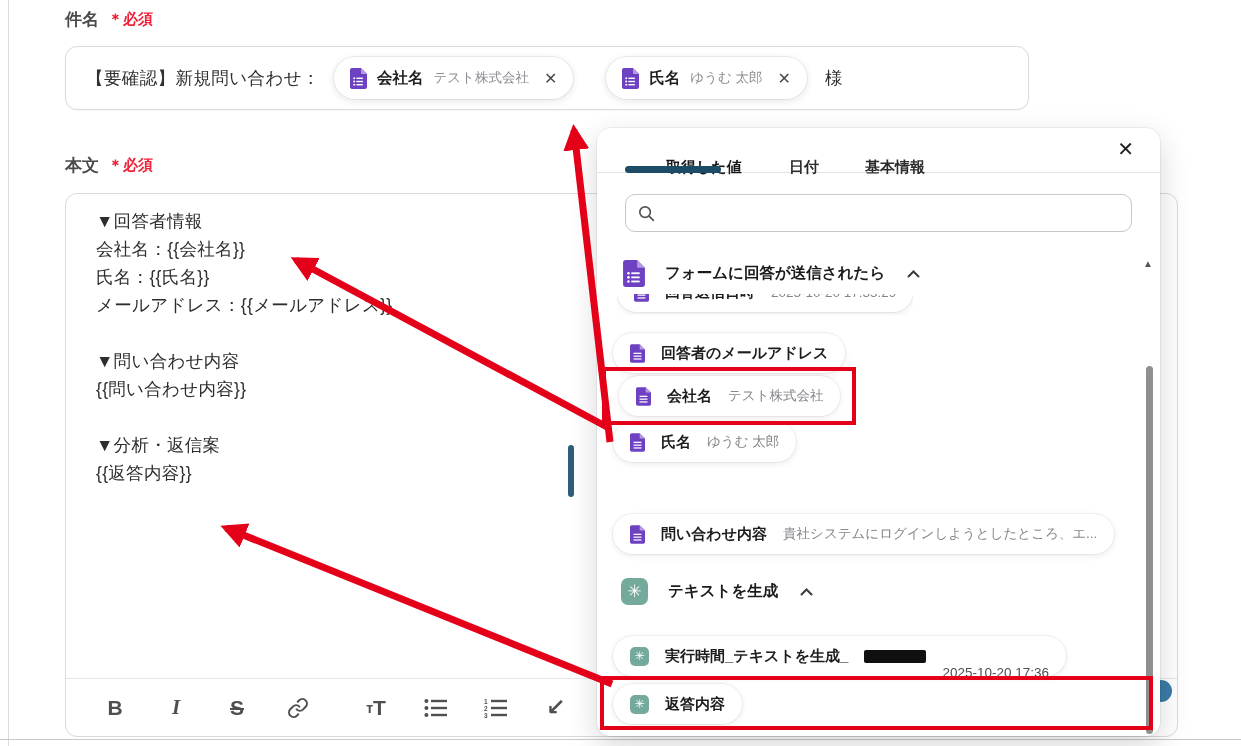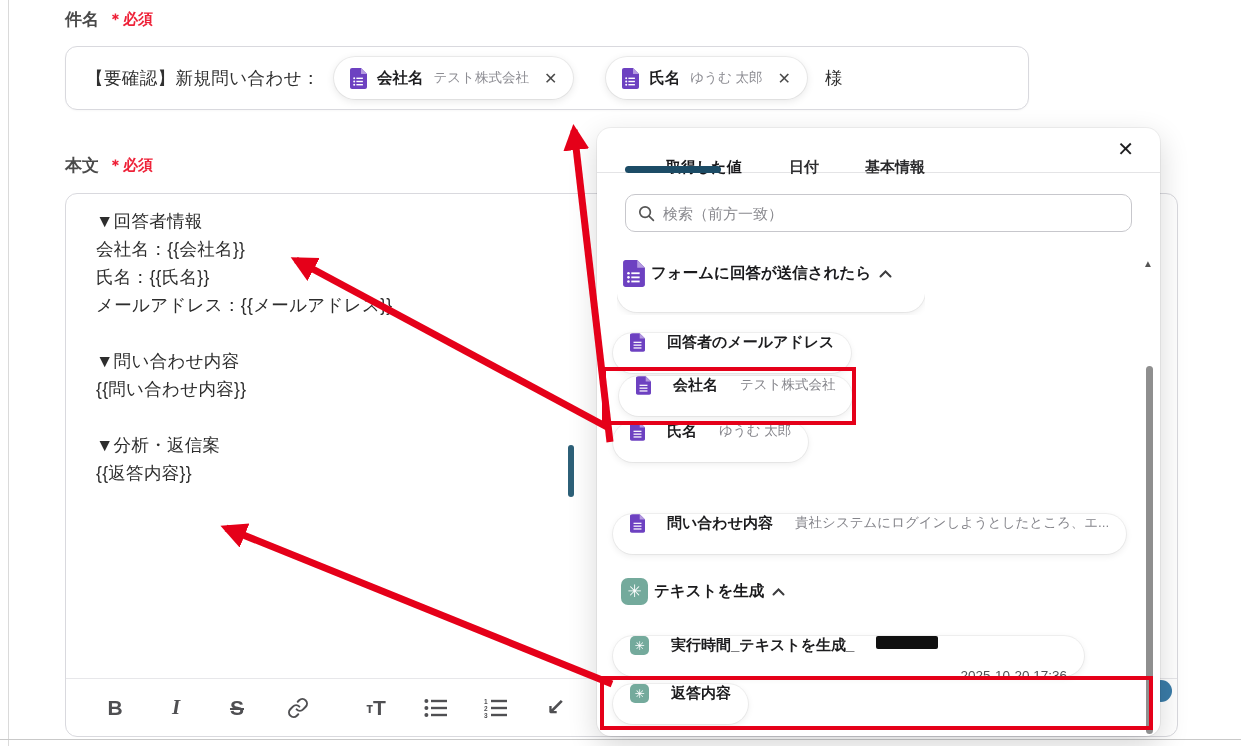--- a/index.html
+++ b/index.html
@@ -48,26 +48,26 @@
   .tab { position:absolute; top:30px; font-size:15px; font-weight:700; color:#2c2c2e; cursor:pointer;margin-left:39px; }
   .tab-1 { left:30px; color:#17171a; } .tab-2 { left:153px; } .tab-3 { left:229px; }
   .tab-underline { position:absolute; left:28px; top:38px; width:96px; height:7px; border-radius:4px; background:#1c4c66; }
   .panel-close { position:absolute; right:26px; top:9px; font-size:20px; font-weight:700; color:#1d1d1f; cursor:pointer; }
 
   .search-box { position:absolute; left:28px; top:66px; width:507px; height:38px; border:1.4px solid #c7c7cc; border-radius:10px;
                 display:flex; align-items:center; padding:0 12px; gap:8px; }
   .search-box input { border:none; outline:none; flex:1; font-size:15px; color:#333; font-family:inherit; background:transparent; }
   .search-box input::placeholder { color:#8a8a8f; }
 
-  .sec-header { position:absolute; display:flex; align-items:center; gap:6px; }
+  .sec-header { position:absolute; display:flex; align-items:center; gap:20px; }
   .sec-title { font-size:15.5px; font-weight:700; color:#1b1b1d; }
   .sec-chevron { margin-left:2px; display:inline-flex; }
 
-  .p-chip { position:absolute; display:inline-flex; align-items:flex-start; height:40px; padding:0 17px; border-radius:21px; background:#fff;
-            box-shadow:0 0 0 1px rgba(0,0,0,.05), 0 2px 7px rgba(0,0,0,.08); gap:22px; white-space:nowrap; max-width:530px; overflow:hidden; }
+  .p-chip { position:absolute; display:inline-flex; align-items:center; height:40px; padding:0 17px; border-radius:21px; background:#fff;
+            box-shadow:0 0 0 1px rgba(0,0,0,.05), 0 2px 7px rgba(0,0,0,.08); gap:16px; white-space:nowrap; max-width:530px; overflow:hidden; }
   .p-chip .c-label { font-size:15px; font-weight:700; color:#1d1d1f; }
   .p-chip .c-value { font-size:13.5px; color:#85858b; }
   .p-chip .c-value-dark { font-size:13.5px; color:#4e4e52;margin-top:32px; }
   .clip-wrap { position:absolute; left:20px; top:166px; height:21px; overflow:hidden; }
   .clip-wrap .p-chip { position:relative; top:-22px; }
   .redact { display:inline-block; width:62px; height:13px; background:#101010; border-radius:2px; }
 
   .panel-scroll-up { position:absolute; right:7px; top:130px; font-size:10px; color:#555; }
   .panel-scroll-thumb { position:absolute; right:7px; top:238px; width:7px; height:368px; background:#8f8f8f; border-radius:4px; cursor:grab; }
 
@@ -202,21 +202,20 @@
       <span class="panel-close">✕</span>
     </div>
 
     <div class="search-box">
       <span style="display:inline-flex;">
         <svg width="17" height="17" viewBox="0 0 18 18" fill="none" stroke="#555" stroke-width="1.8" stroke-linecap="round">
             <circle cx="7.5" cy="7.5" r="5.6"></circle>
             <line x1="12" y1="12" x2="16.3" y2="16.3"></line>
           </svg>
       </span>
-      <input placeholder="検索（前方一致）" style="">
     </div>
 
     <div class="sec-header" style="left:26px; top:132px;">
       <span style="display:inline-flex;">
         <svg width="22" height="27" viewBox="0 0 17 21">
             <path d="M11 0H2C.9 0 0 .9 0 2v17c0 1.1.9 2 2 2h13c1.1 0 2-.9 2-2V6z" fill="#6d41c1"></path>
             <path d="M11 0l6 6h-6z" fill="#b49ae0"></path>
             <circle cx="4.2" cy="10.3" r="1" fill="#fff"></circle>
             <circle cx="4.2" cy="13.5" r="1" fill="#fff"></circle>
             <circle cx="4.2" cy="16.7" r="1" fill="#fff"></circle>

